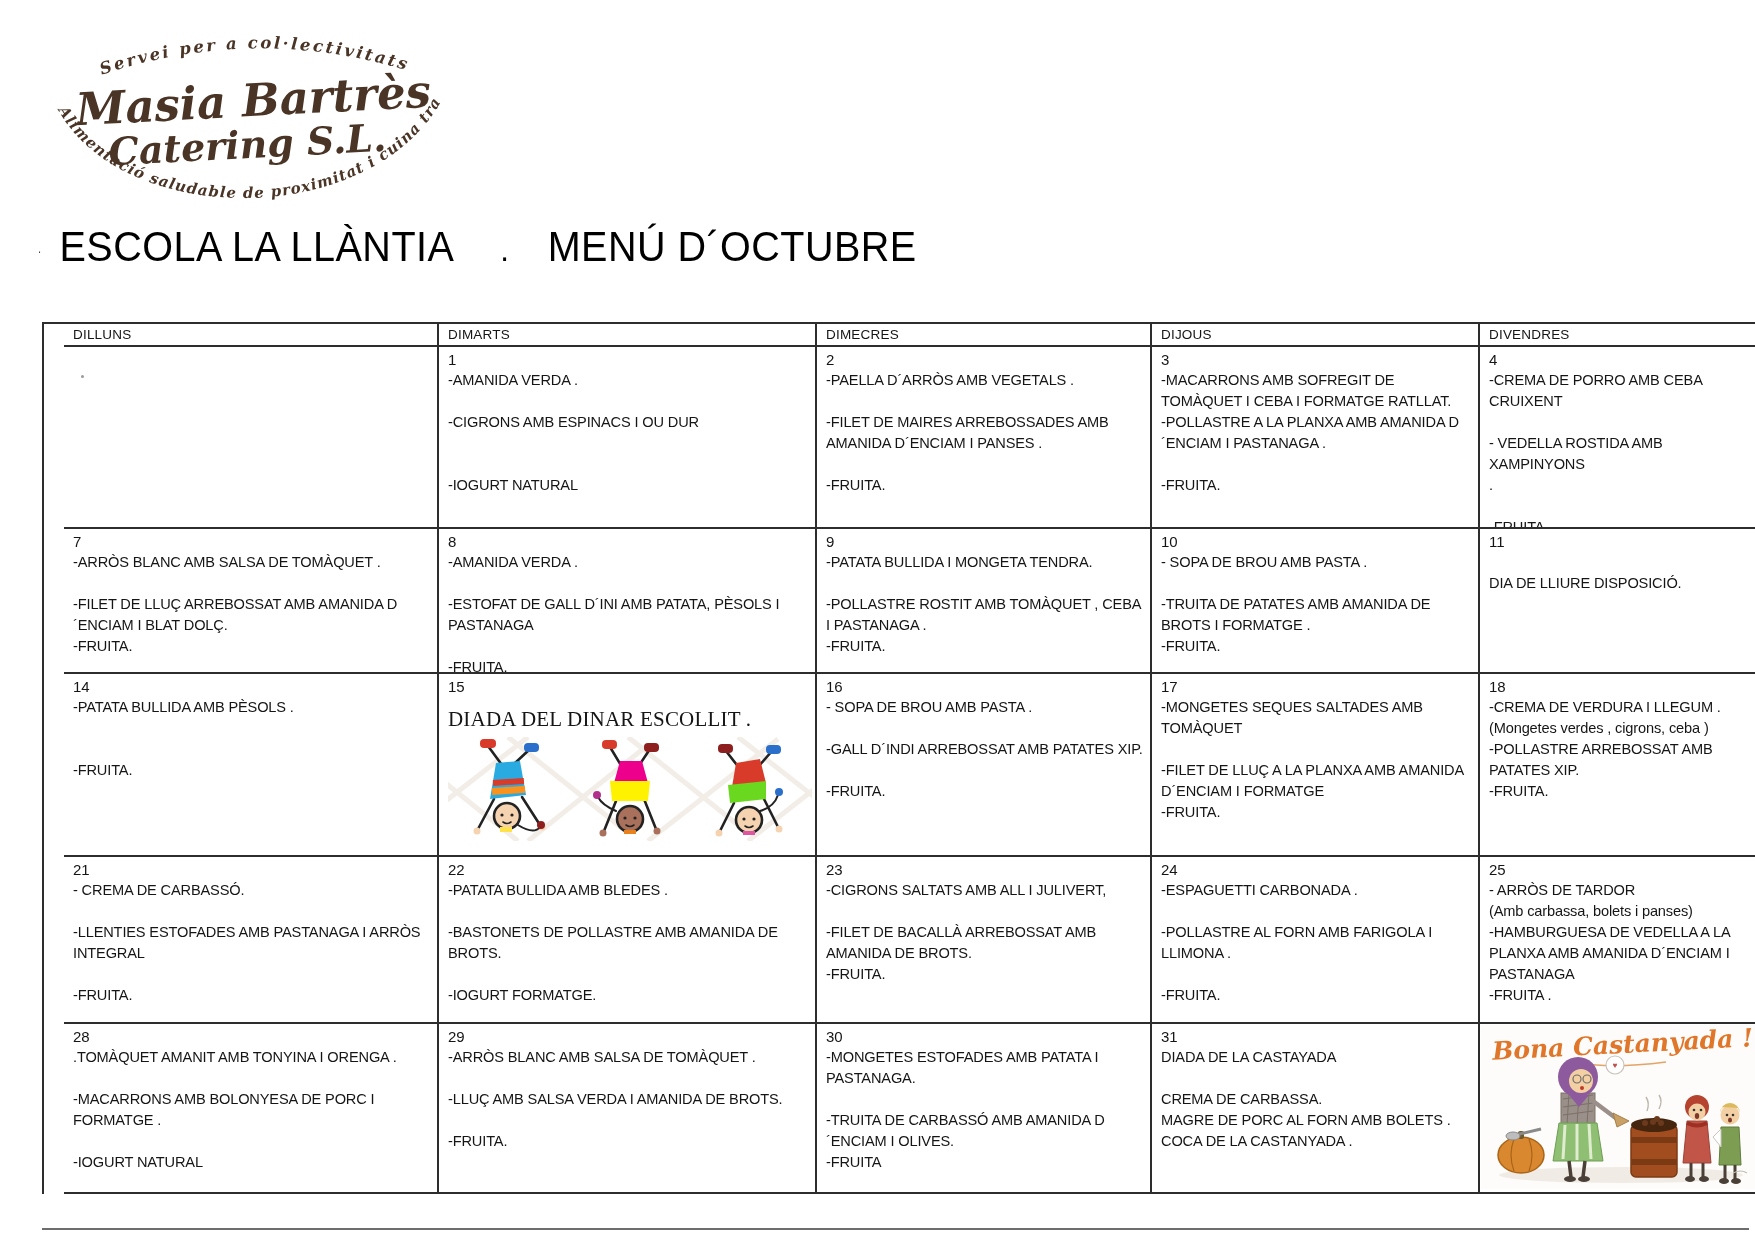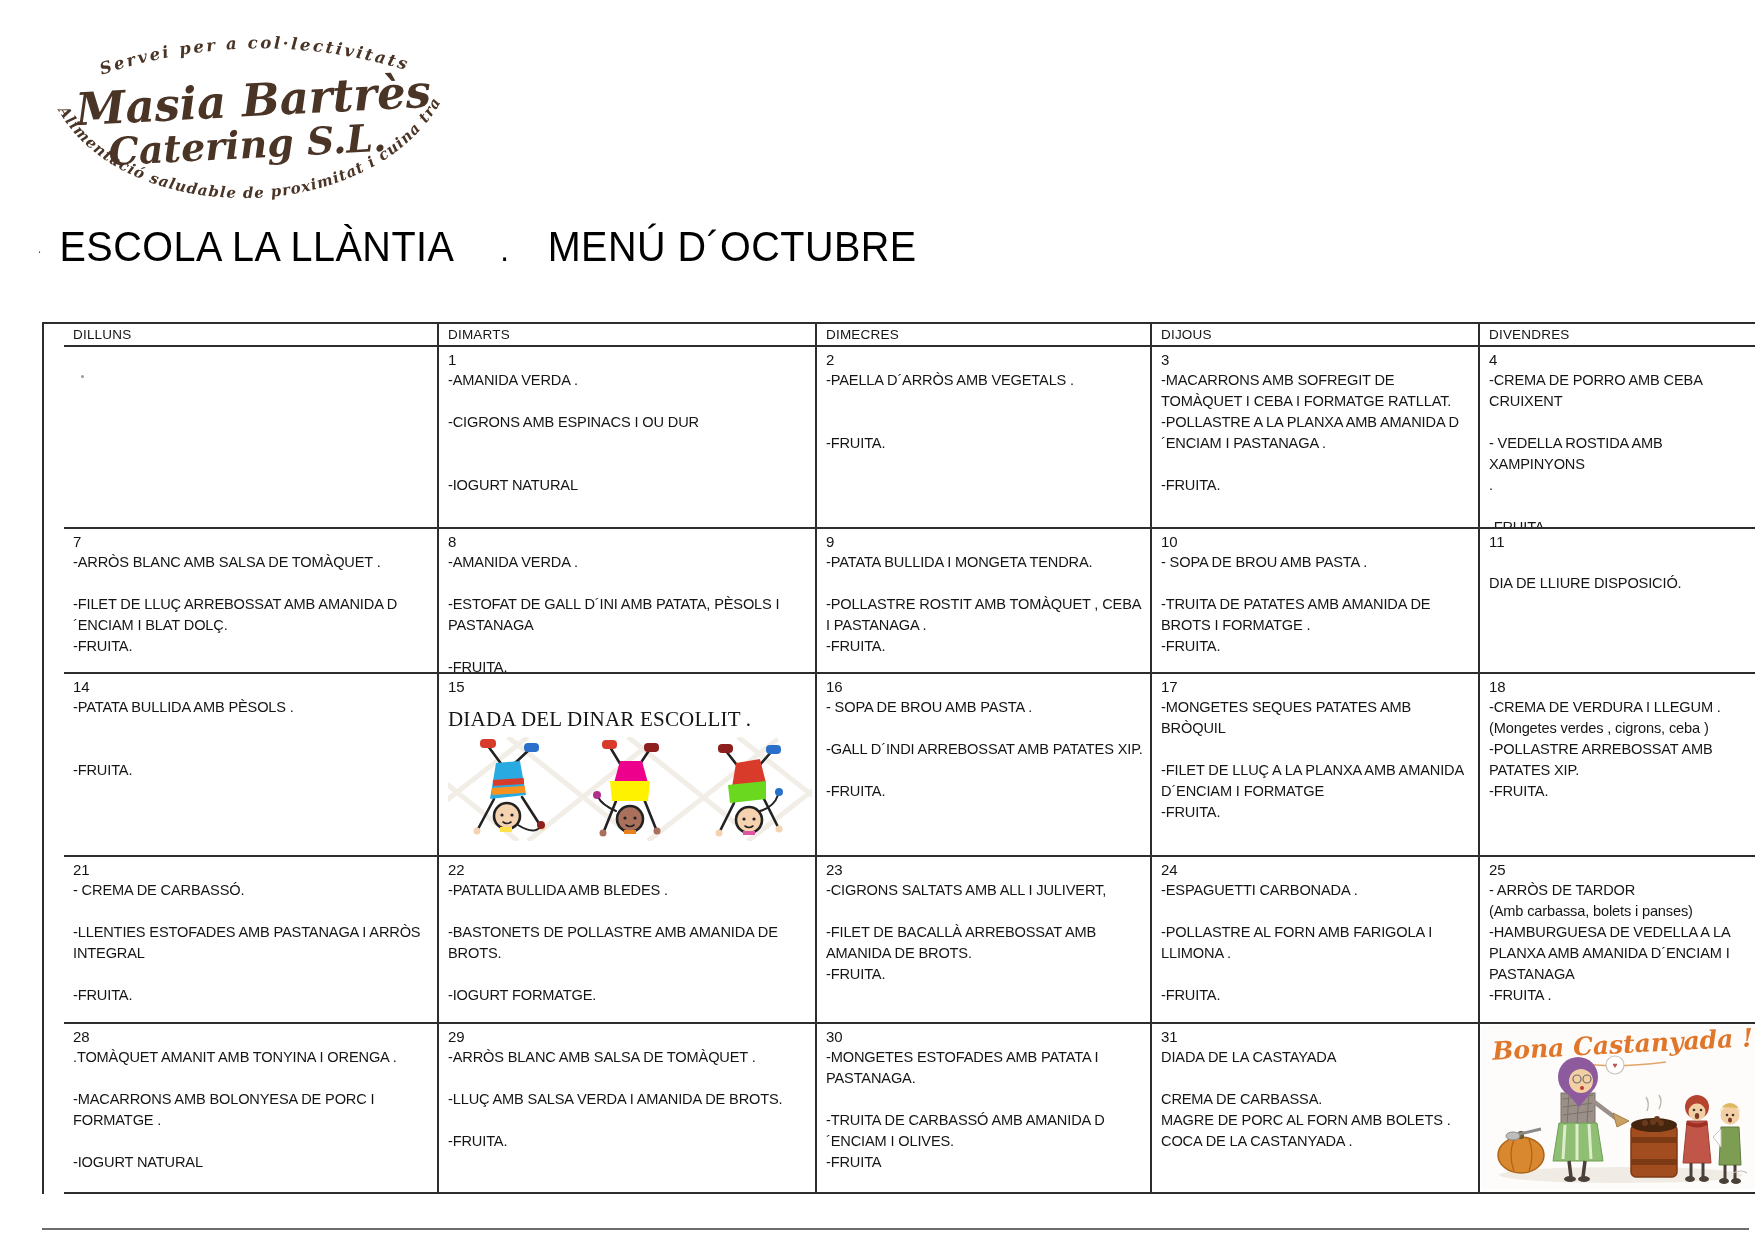--- a/index.html
+++ b/index.html
@@ -76,20 +76,21 @@
         <p class="menu-line"></p>
         <p class="menu-line">-CIGRONS AMB ESPINACS I OU DUR</p>
         <p class="menu-line"></p>
         <p class="menu-line"></p>
         <p class="menu-line">-IOGURT NATURAL</p>
       </div>
       <div class="menu-cell">
         <div class="day-num">2</div>
         <p class="menu-line">-PAELLA D´ARRÒS AMB VEGETALS .</p>
         <p class="menu-line"></p>
+        <p class="menu-line">-FILET DE MAIRES ARREBOSSADES AMB AMANIDA D´ENCIAM I PANSES .</p>
         <p class="menu-line"></p>
         <p class="menu-line">-FRUITA.</p>
       </div>
       <div class="menu-cell">
         <div class="day-num">3</div>
         <p class="menu-line">-MACARRONS AMB SOFREGIT DE TOMÀQUET I CEBA I FORMATGE RATLLAT.</p>
         <p class="menu-line">-POLLASTRE A LA PLANXA AMB AMANIDA D´ENCIAM I PASTANAGA .</p>
         <p class="menu-line"></p>
         <p class="menu-line">-FRUITA.</p>
       </div>
@@ -229,21 +230,21 @@
       <div class="menu-cell">
         <div class="day-num">16</div>
         <p class="menu-line">- SOPA DE BROU AMB PASTA .</p>
         <p class="menu-line"></p>
         <p class="menu-line">-GALL D´INDI ARREBOSSAT AMB PATATES XIP.</p>
         <p class="menu-line"></p>
         <p class="menu-line">-FRUITA.</p>
       </div>
       <div class="menu-cell">
         <div class="day-num">17</div>
-        <p class="menu-line">-MONGETES SEQUES PATATES AMB BRÒQUIL</p>
+        <p class="menu-line">-MONGETES SEQUES SALTADES AMB TOMÀQUET</p>
         <p class="menu-line"></p>
         <p class="menu-line">-FILET DE LLUÇ A LA PLANXA AMB AMANIDA D´ENCIAM I FORMATGE</p>
         <p class="menu-line">-FRUITA.</p>
       </div>
       <div class="menu-cell">
         <div class="day-num">18</div>
         <p class="menu-line">-CREMA DE VERDURA I LLEGUM .</p>
         <p class="menu-line">(Mongetes verdes , cigrons, ceba )</p>
         <p class="menu-line">-POLLASTRE ARREBOSSAT AMB PATATES XIP.</p>
         <p class="menu-line">-FRUITA.</p>

